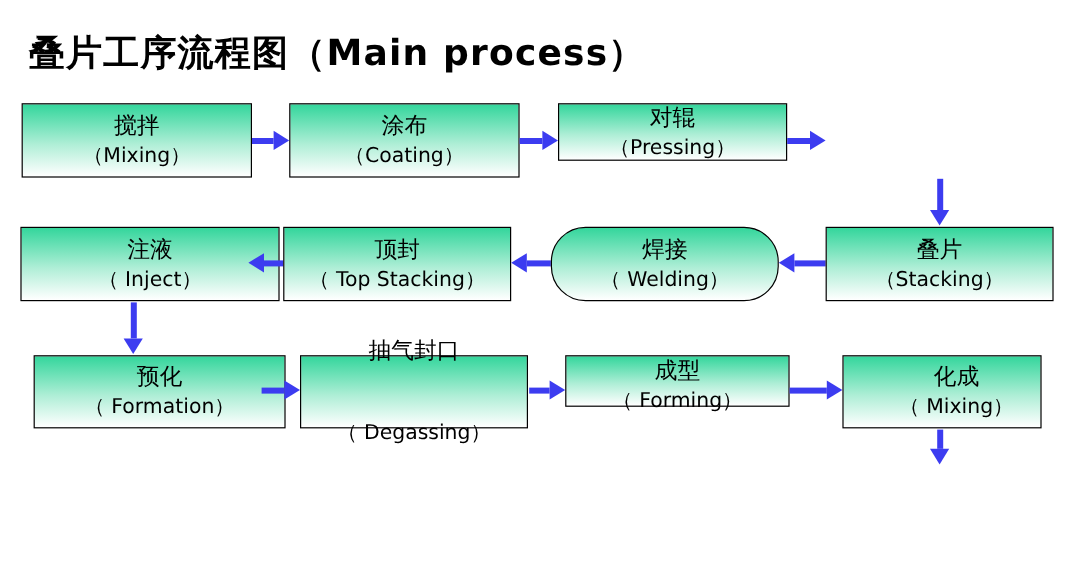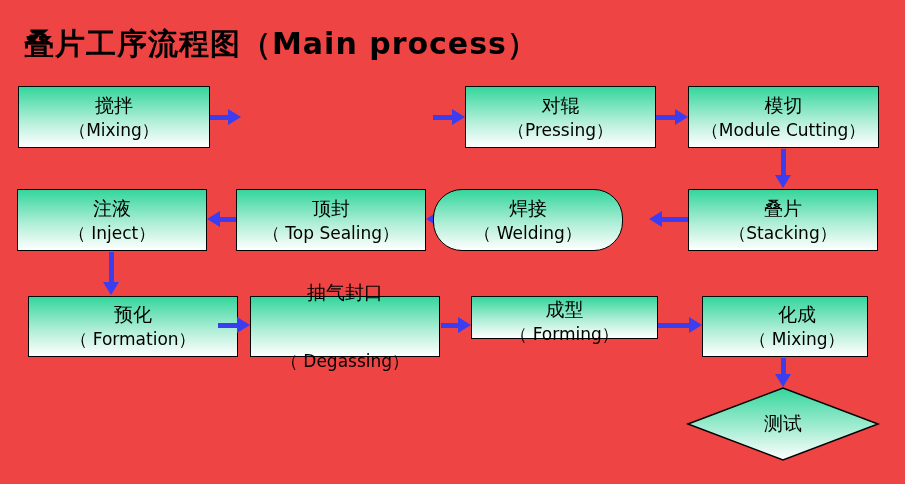--- a/index.html
+++ b/index.html
@@ -5,21 +5,21 @@
   :root{
     --arrow-color:#3c3cf0;
     --box-top:#34d69c;
     --box-mid:#aeeed6;
     --box-bottom:#ffffff;
     --line-color:#000000;
   }
   *{box-sizing:border-box;}
   body{margin:0;background:#e8e8e8;}
   .slide{
-    position:relative;width:905px;height:484px;background:#ef4444;
+    position:relative;width:905px;height:484px;background:#ffffff;
     overflow:hidden;font-family:"DejaVu Sans","Liberation Sans",sans-serif;color:#000;
   }
   .title{
     position:absolute;left:24px;top:24px;font-size:30px;font-weight:bold;
     letter-spacing:1px;white-space:nowrap;
   }
   .title .cn{font-family:"DejaVu Serif","Liberation Serif",serif;}
   .title .en{font-family:"DejaVu Sans","Liberation Sans",sans-serif;}
   .box{
     position:absolute;border:1.5px solid var(--line-color);
@@ -56,59 +56,59 @@
   </div>
 
   <div class="box" style="left:18px;top:86px;width:192px;height:62px;">
     <span class="cn">搅拌</span>
     <span class="en">（Mixing）</span>
   </div>
   <div class="h-arrow" style="left:210px;top:109px;width:31px;">
     <div class="shaft"></div>
       <div class="head-right"></div>
   </div>
+  <div class="box" style="left:241px;top:86px;width:192px;height:62px;">
+    <span class="cn">涂布</span>
+    <span class="en">（Coating）</span>
+  </div>
   <div class="h-arrow" style="left:433px;top:109px;width:32px;">
     <div class="shaft"></div>
       <div class="head-right"></div>
   </div>
-  <div class="box" style="left:465px;top:86px;width:191px;height:62px;">
+  <div class="box" style="left:465px;top:86px;width:191px;height:48px;">
     <span class="cn">对辊</span>
     <span class="en">（Pressing）</span>
   </div>
   <div class="h-arrow" style="left:656px;top:109px;width:32px;">
     <div class="shaft"></div>
       <div class="head-right"></div>
   </div>
-  <div class="box" style="left:688px;top:86px;width:191px;height:62px;">
-    <span class="cn">模切</span>
-    <span class="en">（Module Cutting）</span>
-  </div>
 
   <div class="v-arrow" style="left:775px;top:149px;height:39px;">
     <div class="shaft"></div>
       <div class="head-down"></div>
   </div>
 
-  <div class="box" style="left:17px;top:189px;width:190px;height:62px;">
+  <div class="box" style="left:17px;top:189px;width:216px;height:62px;">
     <span class="cn">注液</span>
     <span class="en">（ Inject）</span>
   </div>
   <div class="h-arrow" style="left:207px;top:211px;width:29px;">
     <div class="head-left"></div>
       <div class="shaft"></div>
   </div>
   <div class="box" style="left:236px;top:189px;width:190px;height:62px;">
     <span class="cn">顶封</span>
-    <span class="en">（ Top Sealing）</span>
+    <span class="en">（ Top Stacking）</span>
   </div>
   <div class="h-arrow" style="left:426px;top:211px;width:33px;">
     <div class="head-left"></div>
       <div class="shaft"></div>
   </div>
-  <div class="box" style="left:433px;top:189px;width:190px;height:62px;border-radius:29px;">
+  <div class="box" style="left:459px;top:189px;width:190px;height:62px;border-radius:29px;">
     <span class="cn">焊接</span>
     <span class="en">（ Welding）</span>
   </div>
   <div class="h-arrow" style="left:649px;top:211px;width:39px;">
     <div class="head-left"></div>
       <div class="shaft"></div>
   </div>
   <div class="box" style="left:688px;top:189px;width:190px;height:62px;">
     <span class="cn">叠片</span>
     <span class="en">（Stacking）</span>
@@ -146,26 +146,14 @@
   <div class="box" style="left:702px;top:296px;width:166px;height:61px;padding-left:24px;">
     <span class="cn">化成</span>
     <span class="en">（ Mixing）</span>
   </div>
 
   <div class="v-arrow" style="left:775px;top:358px;height:29px;">
     <div class="shaft"></div>
       <div class="head-down"></div>
   </div>
 
-  <div class="diamond-wrap">
-    <svg width="200" height="80" viewBox="0 0 200 80">
-      <defs>
-        <linearGradient id="gdia" x1="0" y1="0" x2="0" y2="1">
-          <stop class="g-top" offset="0"></stop>
-          <stop class="g-bottom" offset="1"></stop>
-        </linearGradient>
-      </defs>
-      <polygon points="5,40 100,4 195,40 100,76" fill="url(#gdia)" stroke="#000000" stroke-width="1.5"></polygon>
-    </svg>
-    <div class="diamond-label">测试</div>
-  </div>
 
 </div>
 
 </body></html>

